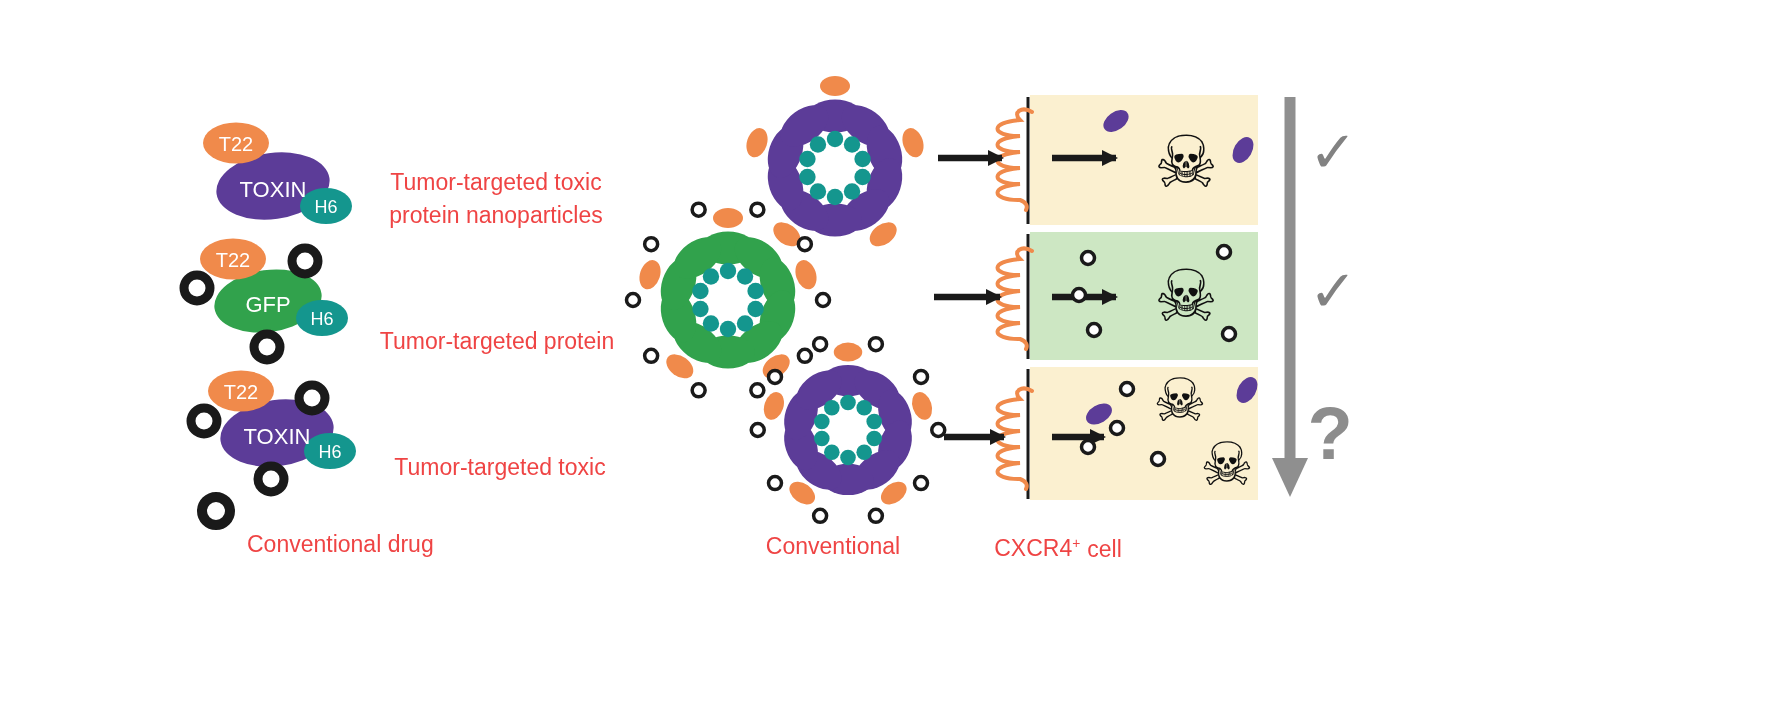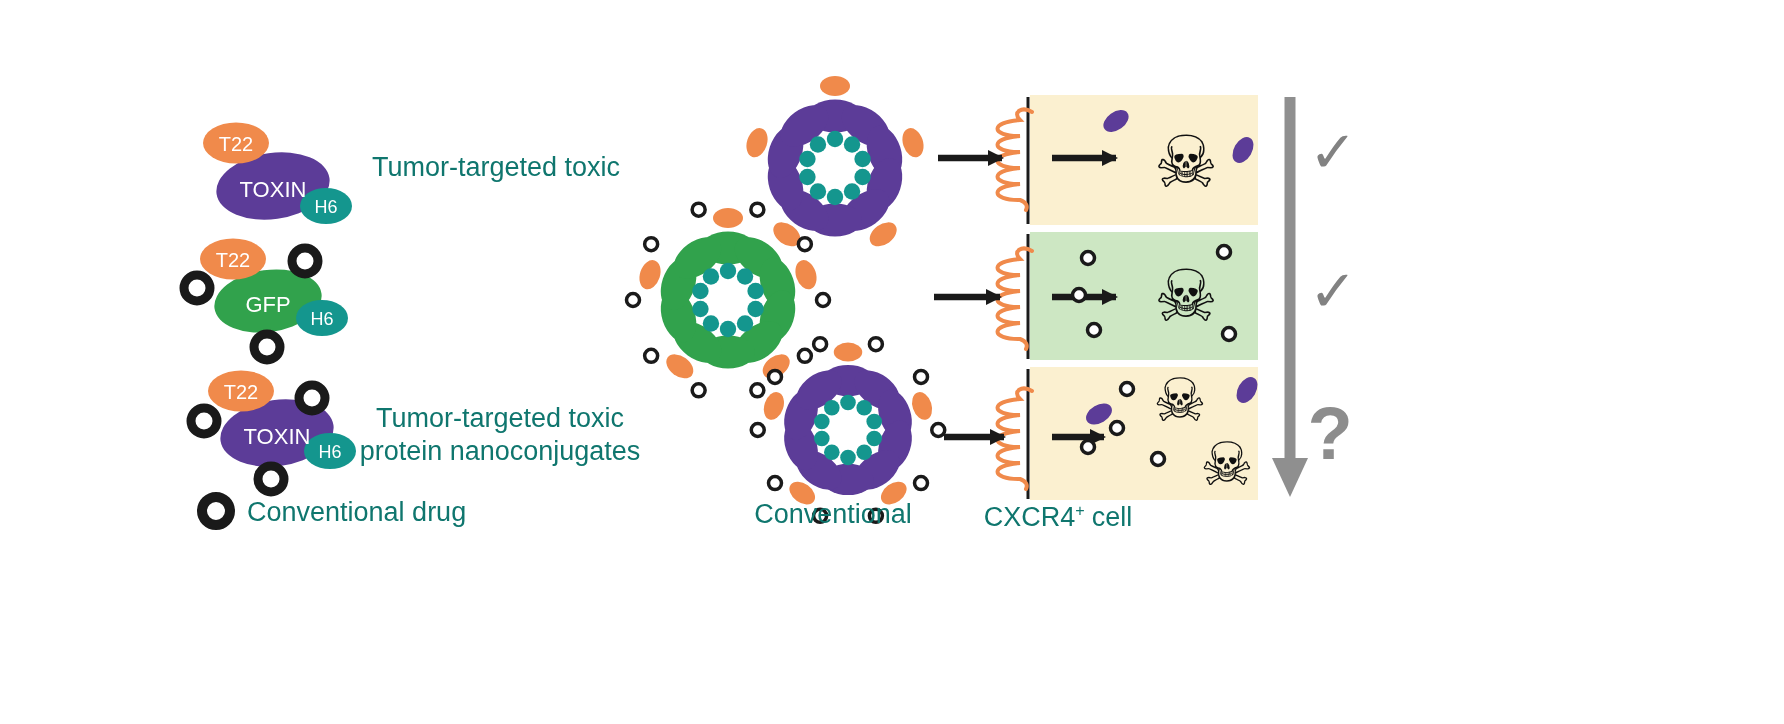--- a/index.html
+++ b/index.html
@@ -1,20 +1,20 @@
 <!DOCTYPE html>
 <html><head>
 <meta charset="utf-8">
 <style>
   html,body{margin:0;padding:0;background:#fff;}
   .stage{position:relative;width:1784px;height:724px;background:#ffffff;overflow:hidden;
          font-family:"Liberation Sans",sans-serif;}
   #fig{position:absolute;left:0;top:0;}
   .lbl{position:absolute;transform:translate(-50%,-50%);text-align:center;
-       font-size:27px;line-height:33px;color:#0f766e;white-space:nowrap;}
+       font-size:23px;line-height:33px;color:#ef4444;white-space:nowrap;margin-top:32px;}
   .lbl.left{transform:translate(0,-50%);text-align:left;}
   .lbl sup{font-size:60%;vertical-align:super;}
   .lbl .sp{margin-left:7px;text-align:right;}
 </style>
 </head>
 <body>
 
 <div class="stage">
 
   <svg id="fig" width="1784" height="724" viewBox="0 0 1784 724">
@@ -201,23 +201,24 @@
         <line x1="1290" y1="97" x2="1290" y2="460" stroke="#8F8F8F" stroke-width="11"></line>
         <polygon points="1272,458 1308,458 1290,497" fill="#8F8F8F"></polygon>
         <text x="1333" y="152" font-size="58" fill="#828282" text-anchor="middle" dominant-baseline="central" font-family="&quot;DejaVu Sans&quot;, sans-serif" font-weight="bold">✓</text>
         <text x="1333" y="291" font-size="58" fill="#828282" text-anchor="middle" dominant-baseline="central" font-family="&quot;DejaVu Sans&quot;, sans-serif" font-weight="bold">✓</text>
         <text x="1330" y="433" font-size="74" fill="#8D8D8D" text-anchor="middle" dominant-baseline="central" font-family="&quot;Liberation Sans&quot;, sans-serif" font-weight="bold">?</text>
       </g>
   </svg>
 
   <div class="lbl" style="left:496px;top:167px">
     <div>Tumor-targeted toxic</div>
+    <div>protein nanoparticles</div>
   </div>
   <div class="lbl" style="left:497px;top:309px">
+    <div>Tumor-targeted protein</div>
   </div>
   <div class="lbl" style="left:500px;top:435px">
     <div>Tumor-targeted toxic</div>
-    <div>protein nanoconjugates</div>
   </div>
   <div class="lbl left" style="left:247px;top:512px">Conventional drug</div>
   <div class="lbl" style="left:833px;top:514px">Conventional</div>
   <div class="lbl" style="left:1058px;top:514px"><span>CXCR4</span><sup>+</sup><span class="sp">cell</span></div>
 </div>
 
 </body></html>

